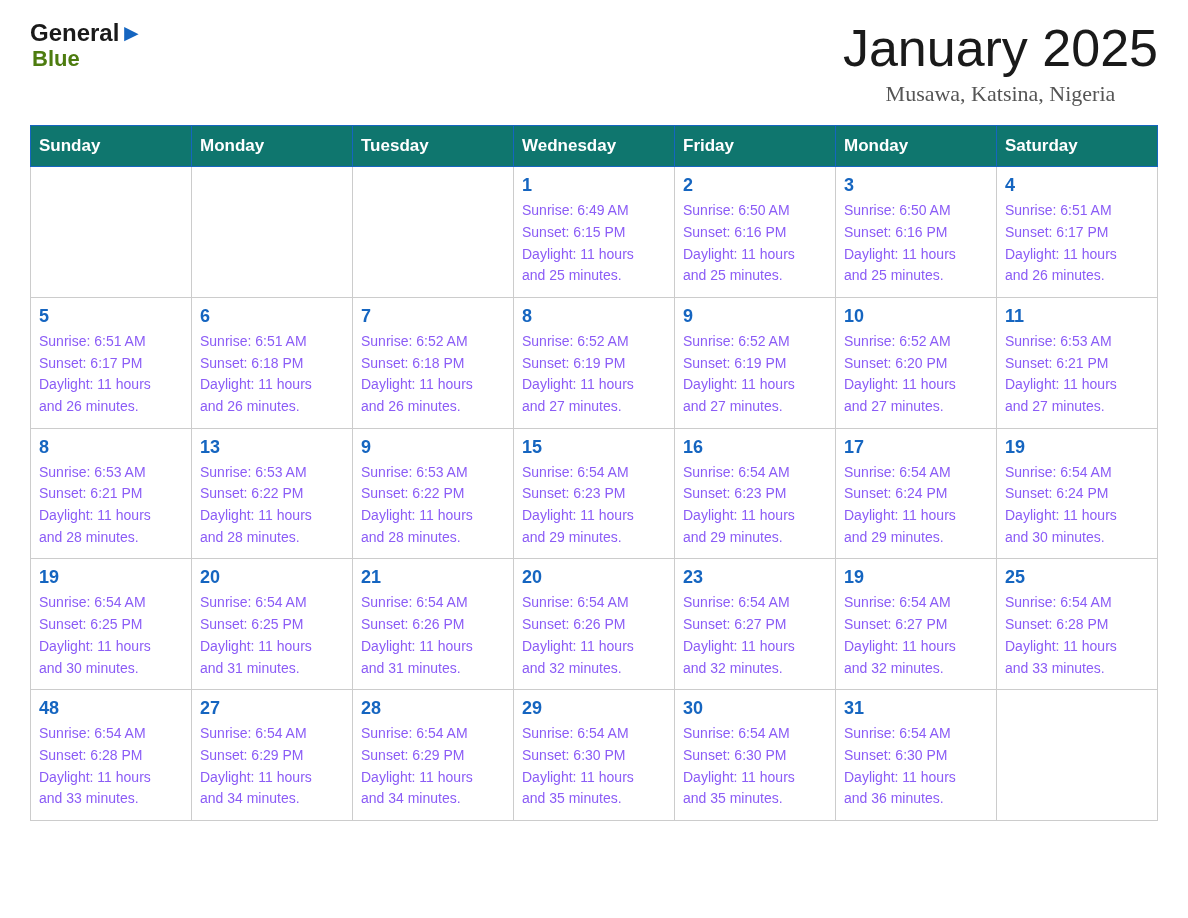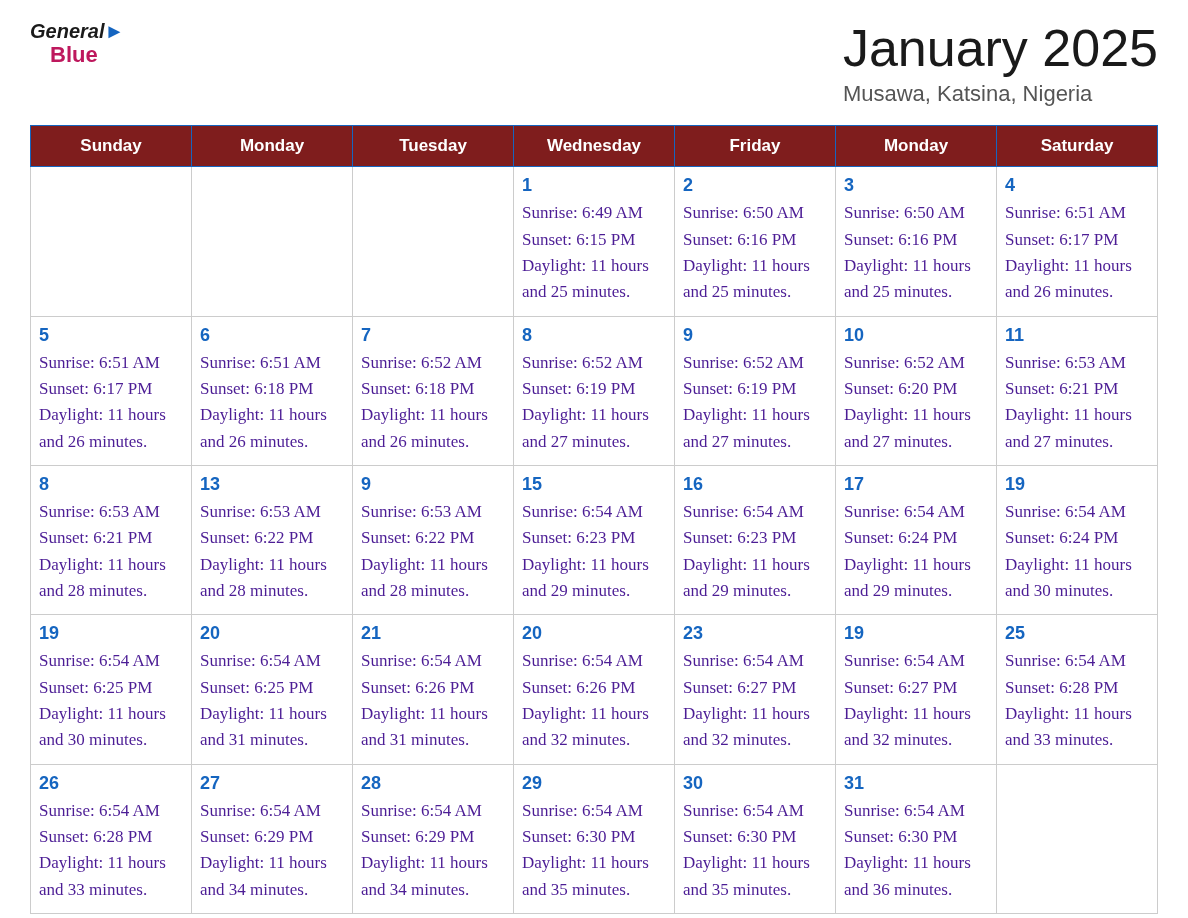--- a/index.html
+++ b/index.html
@@ -16,81 +16,80 @@
       justify-content: space-between;
       align-items: flex-start;
       margin-bottom: 18px;
     }
     .logo {
       display: flex;
       flex-direction: column;
       align-items: flex-start;
     }
     .logo-general {
-      font-size: 20px;
+      font-size: 24px;
       font-weight: bold;
       color: #1a1a1a;
       line-height: 1.1;
-      font-style: italic;
     }
     .logo-general span {
       color: #1565c0;
     }
     .logo-blue {
       font-size: 22px;
       font-weight: bold;
-      color: #be185d;
-      margin-left: 20px;
+      color: #4d7c0f;
+      margin-left: 2px;
     }
     .title-block {
-      text-align: left;
+      text-align: center;
     }
     .month-title {
       font-size: 52px;
       font-weight: normal;
       color: #1a1a1a;
       line-height: 1.1;
     }
     .location {
       font-size: 22px;
       color: #555;
       margin-top: 4px;
+      font-family: Liberation Serif, serif;
     }
     .calendar {
       width: 100%;
       border-collapse: collapse;
       border: 1px solid #aaa;
     }
     .calendar thead th {
-      background: #7f1d1d;
+      background: #0f766e;
       color: #fff;
       font-size: 17px;
       font-weight: bold;
       padding: 10px 8px;
-      text-align: center;
+      text-align: left;
       border: 1px solid #1565c0;
     }
     .calendar tbody td {
       vertical-align: top;
       border: 1px solid #ccc;
       padding: 8px 8px 10px 8px;
       width: 14.28%;
       min-height: 110px;
     }
     .day-num {
       font-size: 18px;
       font-weight: bold;
       color: #1565c0;
       margin-bottom: 4px;
     }
     .day-info {
-      font-size: 17px;
-      color: #4c1d95;
+      font-size: 14px;
+      color: #8b5cf6;
       line-height: 1.55;
-      font-family: Liberation Serif, serif;
     }
     .empty-cell {
       background: #fff;
     }
     tbody tr td {
       height: 120px;
     }
   </style>
 </head>
 <body>
@@ -302,21 +301,21 @@
         <td>
           <div class="day-num">25</div>
           <div class="day-info" style="white-space: pre-line;">Sunrise: 6:54 AM
 Sunset: 6:28 PM
 Daylight: 11 hours
 and 33 minutes.</div>
         </td>
       </tr>
       <tr>
         <td>
-          <div class="day-num">26</div>
+          <div class="day-num">48</div>
           <div class="day-info" style="white-space: pre-line;">Sunrise: 6:54 AM
 Sunset: 6:28 PM
 Daylight: 11 hours
 and 33 minutes.</div>
         </td>
         <td>
           <div class="day-num">27</div>
           <div class="day-info" style="white-space: pre-line;">Sunrise: 6:54 AM
 Sunset: 6:29 PM
 Daylight: 11 hours

